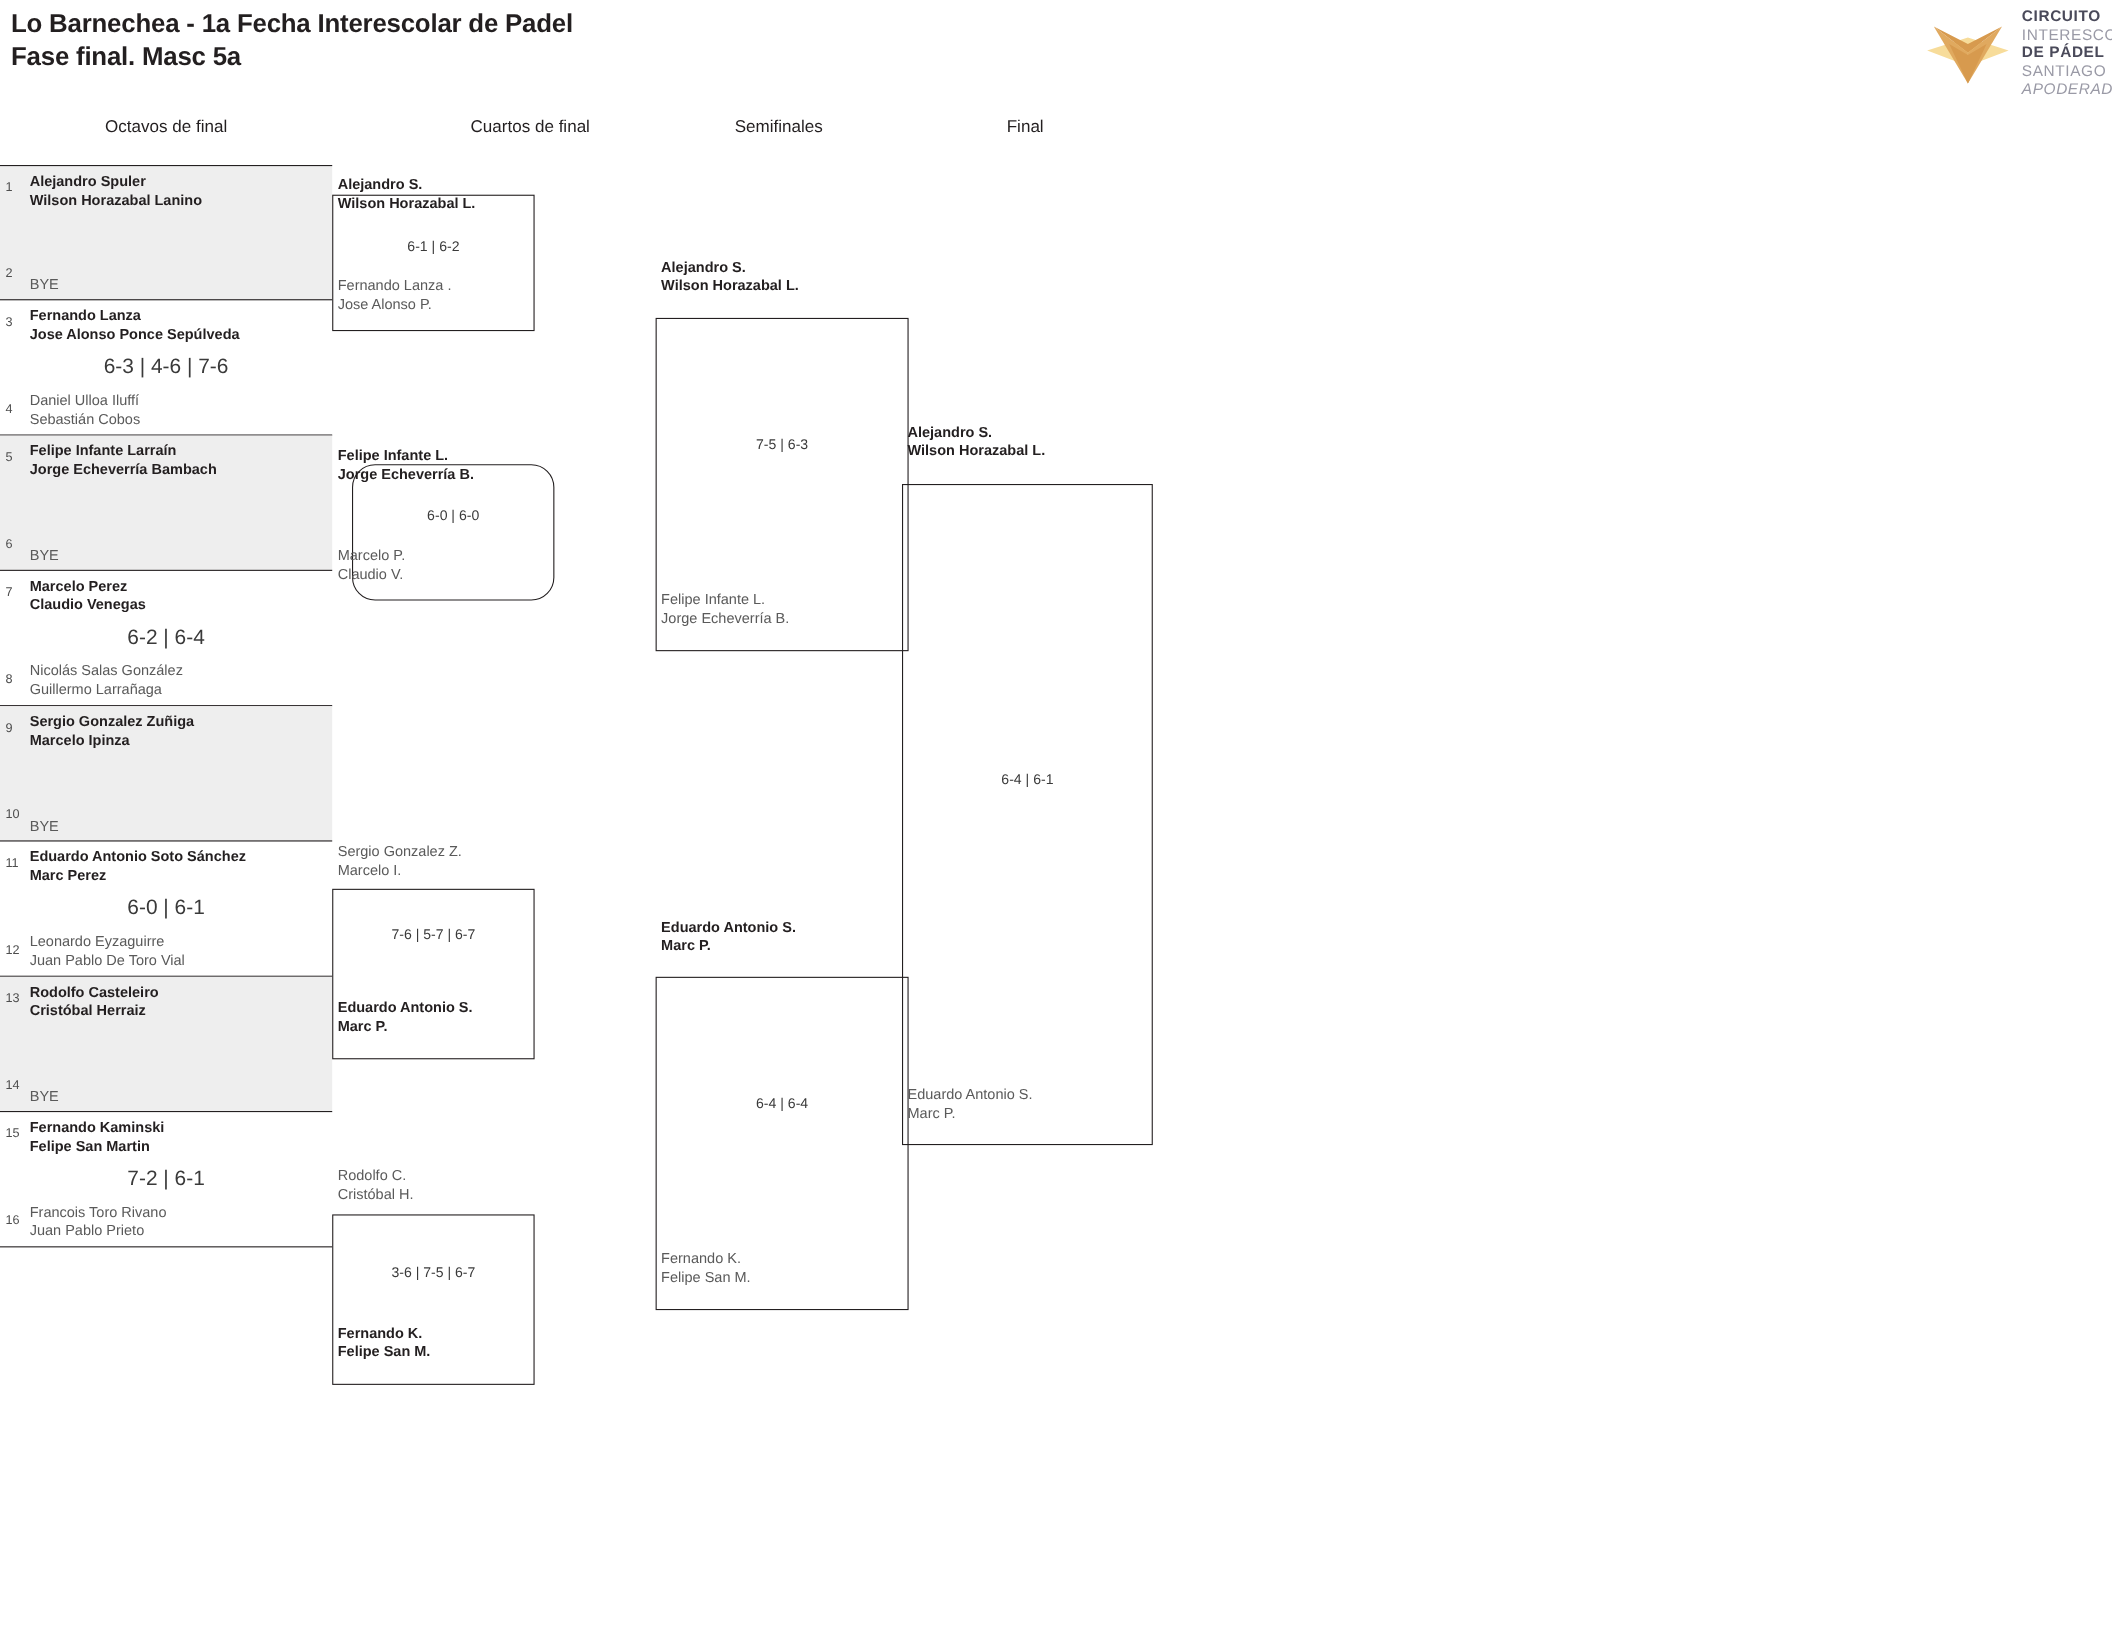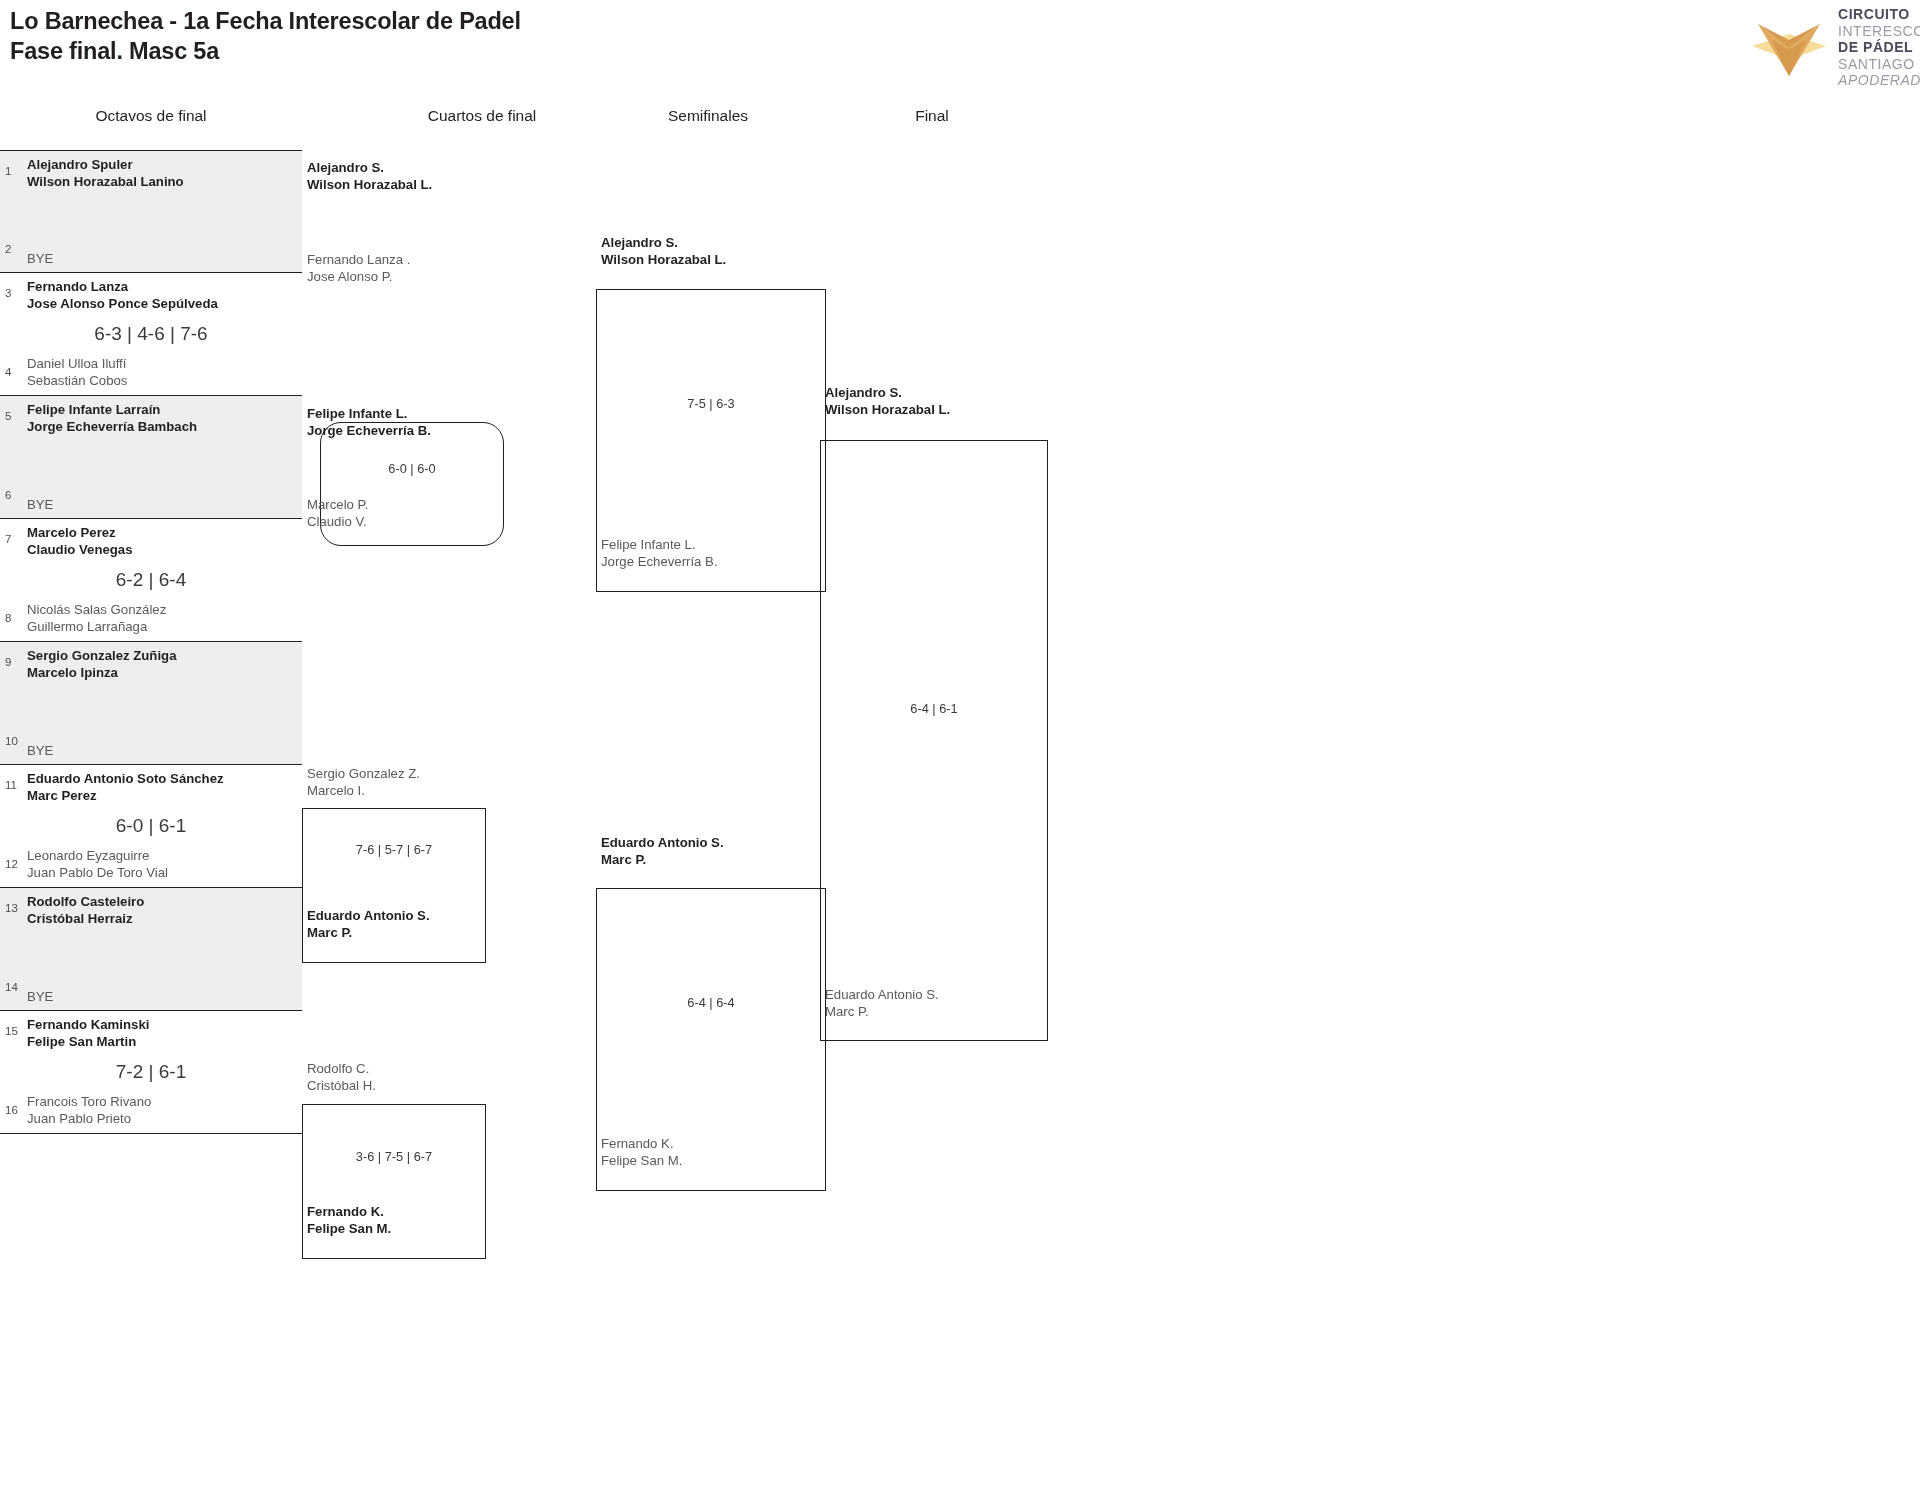--- a/index.html
+++ b/index.html
@@ -228,20 +228,23 @@
         <span class="n">Juan Pablo Prieto</span>
           </div>
         </div>
     </div>
   </div>
 
   <div class="mb-top win" style="position:absolute;left:307px;top:160px;">
     <span class="n">Alejandro S.</span>
     <span class="n">Wilson Horazabal L.</span>
   </div>
+  <div class="mbox" style="left:302px;top:177px;width:184px;height:124px;">
+    <div class="mb-score" style="top:38px;">6-1 | 6-2</div>
+  </div>
   <div class="mb-bot los" style="position:absolute;left:307px;top:252px;">
     <span class="n">Fernando Lanza .</span>
     <span class="n">Jose Alonso P.</span>
   </div>
 
   <div class="mb-top win" style="position:absolute;left:307px;top:406px;">
     <span class="n">Felipe Infante L.</span>
     <span class="n">Jorge Echeverría B.</span>
   </div>
   <div class="mbox" style="left:320px;top:422px;width:184px;height:124px;border-radius:21px;">

